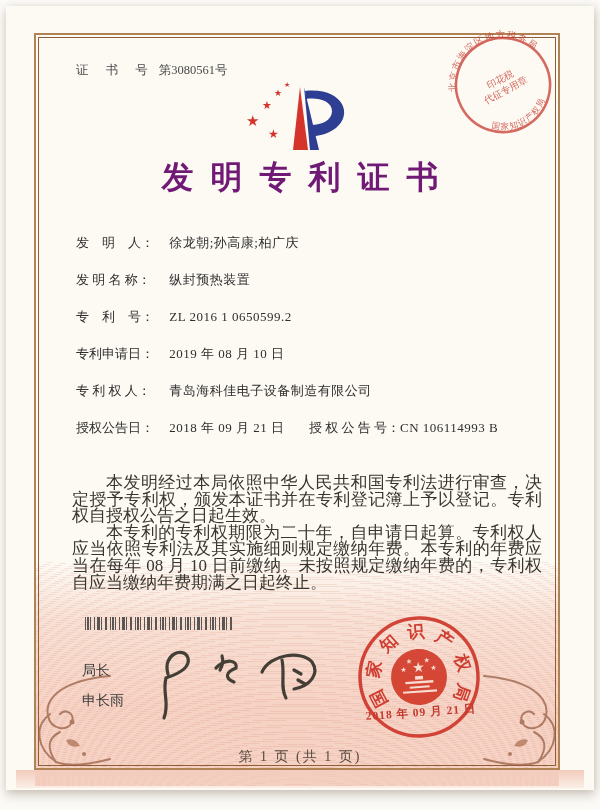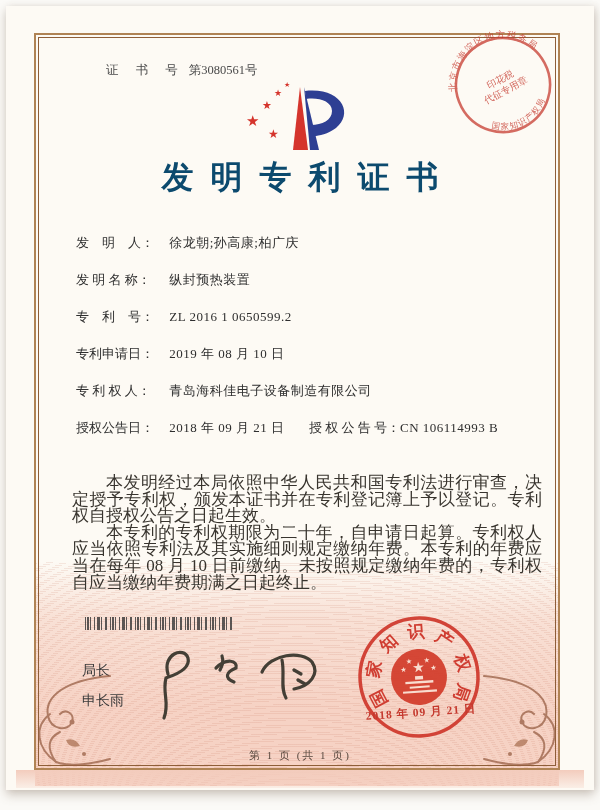--- a/index.html
+++ b/index.html
@@ -7,24 +7,24 @@
   .paper{position:absolute;left:6px;top:6px;width:588px;height:784px;background:#fdfaf4;box-shadow:0 5px 10px rgba(110,85,65,.3),2px 0 6px rgba(110,85,65,.12);}
   .frame{position:absolute;left:28px;top:27px;width:526px;height:737px;border:2px solid #b08354;box-sizing:border-box;}
   .frame-inner{position:absolute;left:2px;top:2px;right:2px;bottom:2px;border:1px solid #8f5e38;}
   .guilloche{position:absolute;left:29px;top:556px;width:524px;height:224px;
     background:
       repeating-radial-gradient(140% 95% at 50% 150%, rgba(190,100,75,.13) 0 1.5px, rgba(190,100,75,0) 1.5px 6px),
       linear-gradient(180deg, rgba(246,211,197,0) 0%, rgba(246,211,197,.65) 25%, #f6d2c4 65%);}
   .bottom-tint{position:absolute;left:10px;top:764px;width:568px;height:18px;
     background:linear-gradient(180deg,#f3ccbd 0%, rgba(243,204,189,.25) 100%);}
   .cert-no{position:absolute;left:70px;top:56px;font-size:12.5px;color:#4a4a4a;}
-  .cert-no .lbl{letter-spacing:7px;margin-right:4px;margin-left:30px;}
+  .cert-no .lbl{letter-spacing:7px;margin-right:4px;}
   .logo{position:absolute;left:232px;top:78px;width:130px;height:70px;}
   .logo .star{position:absolute;color:#d5342c;line-height:1;}
-  .title{position:absolute;left:0;top:150px;width:100%;text-align:center;font-size:32px;font-weight:600;color:#0c4a6e;letter-spacing:17px;text-indent:17px;}
+  .title{position:absolute;left:0;top:150px;width:100%;text-align:center;font-size:32px;font-weight:600;color:#701a75;letter-spacing:17px;text-indent:17px;}
   .fields{position:absolute;left:70px;top:228px;width:460px;font-size:13px;color:#2e2e2e;}
   .frow{position:relative;height:37px;}
   .flabel{display:inline-block;min-width:90px;}
   .fvalue{letter-spacing:.5px;}
   .grant{position:absolute;left:233px;top:0;white-space:nowrap;}
   .paras{position:absolute;left:66px;top:469px;width:470px;font-size:17px;line-height:16.6px;color:#38342e;text-align:justify;}
   .paras p{margin:0;text-indent:2em;}
   .barcode{position:absolute;left:79px;top:611px;width:147px;height:13px;opacity:.82;
     background:repeating-linear-gradient(90deg,
       #383838 0 1px, transparent 1px 2px,
@@ -38,21 +38,21 @@
   .signature{position:absolute;left:128px;top:628px;}
   .seal{position:absolute;left:338px;top:596px;width:150px;height:150px;transform:rotate(-4deg);}
   .seal svg{position:absolute;left:0;top:0;}
   .seal-char{position:absolute;left:50%;top:50%;width:22px;height:22px;margin:-11px 0 0 -11px;display:flex;align-items:center;justify-content:center;
     font-size:17px;font-weight:bold;color:#ce362a;transform-origin:center;opacity:.95;}
   .seal-date{position:absolute;left:330px;top:699px;width:170px;text-align:center;font-size:11.5px;font-weight:bold;color:#c5392e;letter-spacing:1px;transform:rotate(-4deg);}
   .tax-stamp{position:absolute;left:436px;top:18px;width:122px;height:122px;}
   .ornament{position:absolute;opacity:.9;}
   .ornament.left{left:20px;top:664px;}
   .ornament.right{right:26px;top:664px;transform:scaleX(-1);}
-  .footer{position:absolute;left:0;top:742px;width:100%;text-align:center;font-size:11px;color:#59493f;letter-spacing:2px;}
+  .footer{position:absolute;left:0;top:742px;width:100%;text-align:center;font-size:14px;color:#59493f;letter-spacing:2px;}
 </style>
 </head>
 <body>
 
 <div class="paper">
 
   <div class="guilloche"></div>
   <div class="bottom-tint"></div>
 
   <div class="frame">

